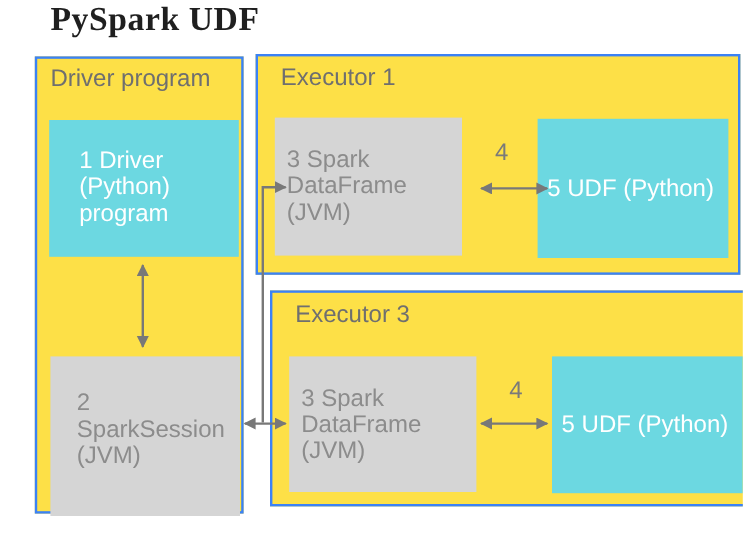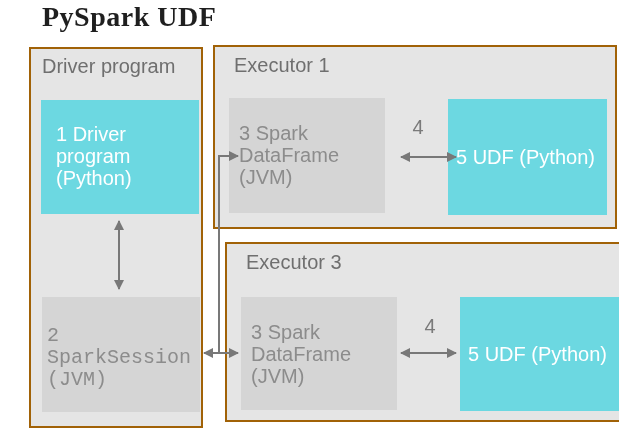--- a/index.html
+++ b/index.html
@@ -18,22 +18,22 @@
     top: 1px;
     font-family: "Liberation Serif", serif;
     font-weight: bold;
     font-size: 28px;
     color: #1f1f1f;
     letter-spacing: 0.5px;
   }
   .outline {
     position: absolute;
     box-sizing: border-box;
-    border: 2px solid #a16207;
-    background: #e5e5e5;
+    border: 2px solid #3b82f6;
+    background: #fde047;
   }
   .outline-label {
     position: absolute;
     font-size: 20px;
     color: #6f6f6f;
     white-space: nowrap;
   }
   .node {
     position: absolute;
     box-sizing: border-box;
@@ -71,27 +71,27 @@
 </head>
 <body>
 
 <div class="canvas">
 
   <div class="title">PySpark UDF</div>
 
   <div class="outline" style="left:9px; top:47px; width:174px; height:381px;">
     <div class="outline-label" style="left:11px; top:6px;">Driver program</div>
 
-    <div class="node node--cyan" style="left:10px; top:51px; width:158px; height:114px; padding:23px 0 0 15px;">
+    <div class="node node--cyan" style="left:10px; top:51px; width:158px; height:114px; padding:23px 0 0 25px;">
       <div>1 Driver</div>
+      <div>(Python)</div>
       <div>program</div>
-      <div>(Python)</div>
     </div>
 
-    <div class="node node--gray" style="left:11px; top:248px; width:158px; height:115px; padding:28px 0 0 5px;font-family:Liberation Mono, monospace;">
+    <div class="node node--gray" style="left:11px; top:248px; width:158px; height:133px; padding:28px 0 0 22px;">
       <div>2 SparkSession</div>
       <div>(JVM)</div>
     </div>
   </div>
 
   <div class="outline" style="left:193px; top:45px; width:404px; height:184px;">
     <div class="outline-label" style="left:19px; top:7px;">Executor 1</div>
 
     <div class="node node--gray" style="left:14px; top:51px; width:156px; height:115px; padding:24px 0 0 10px;">
       <div>3 Spark</div>

